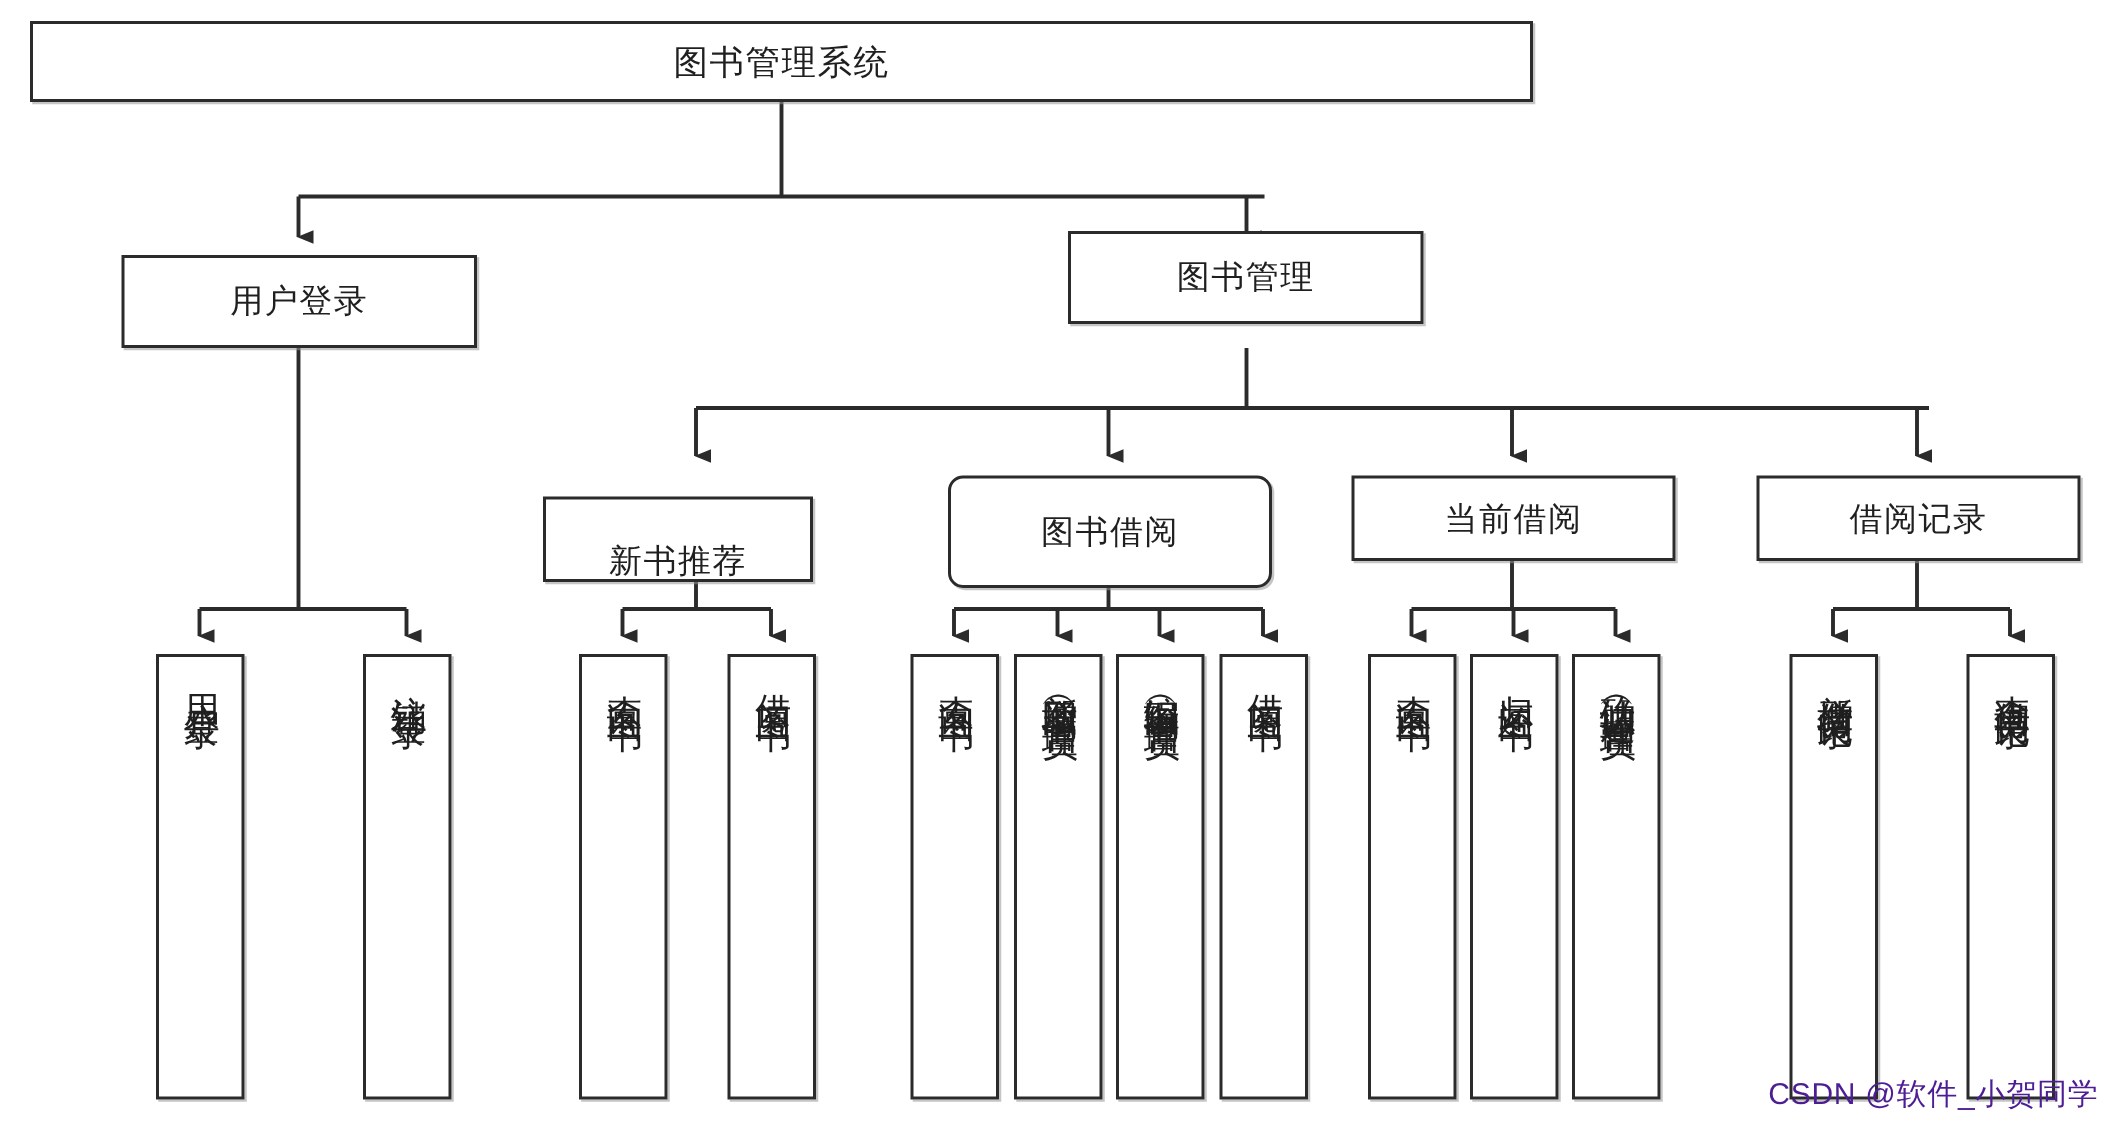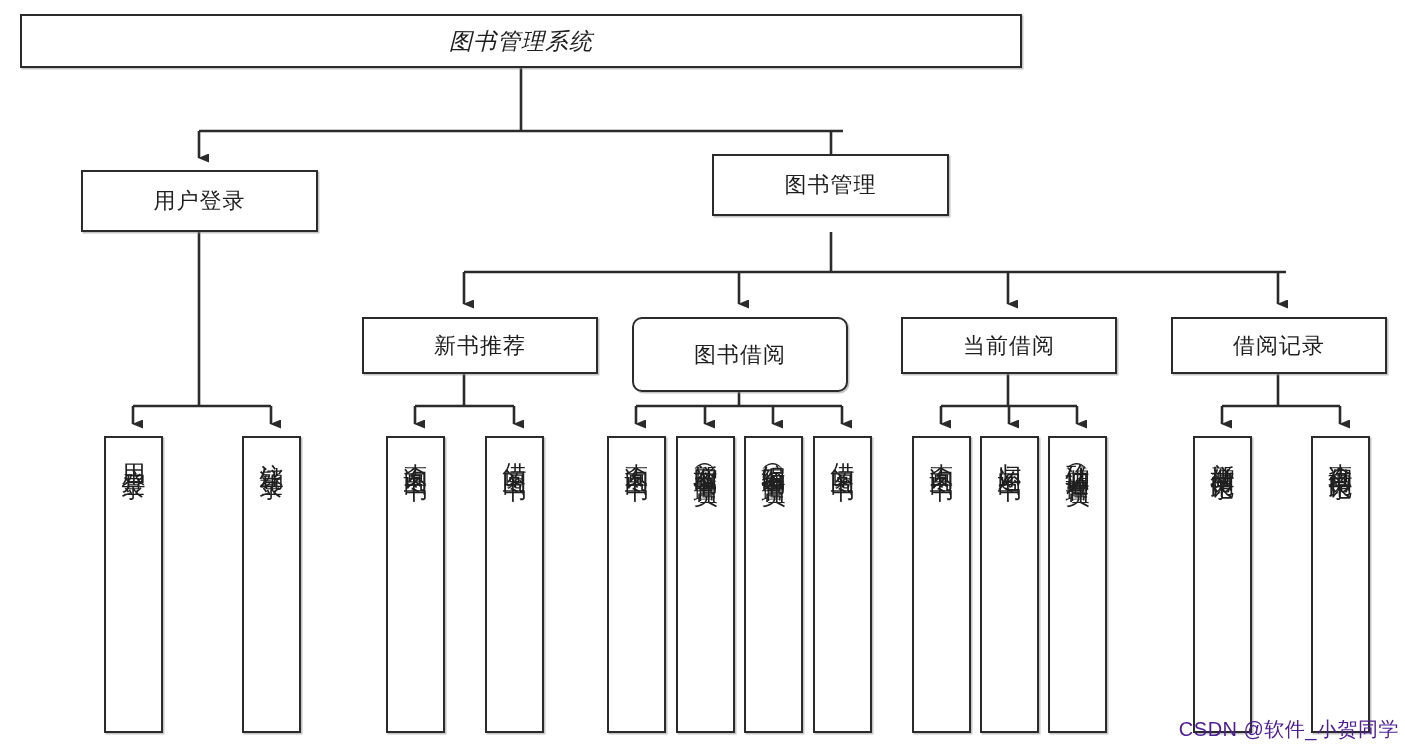--- a/index.html
+++ b/index.html
@@ -117,32 +117,32 @@
       <path d="M1009,406 L1009,424" marker-end="url(#arrow)"></path>
       <path d="M1077,406 L1077,424" marker-end="url(#arrow)"></path>
 
       <path d="M1278,374 L1278,406"></path>
       <path d="M1222,406 L1340,406"></path>
       <path d="M1222,406 L1222,424" marker-end="url(#arrow)"></path>
       <path d="M1340,406 L1340,424" marker-end="url(#arrow)"></path>
     </g>
   </svg>
 
-  <div class="node h root" style="left:20px;top:14px;width:1002px;height:54px;font-style:italic;">
+  <div class="node h root" style="left:20px;top:14px;width:1002px;height:54px;">
     <span class="label">图书管理系统</span>
   </div>
 
   <div class="node h" style="left:81px;top:170px;width:237px;height:62px;">
     <span class="label">用户登录</span>
   </div>
   <div class="node h" style="left:712px;top:154px;width:237px;height:62px;">
     <span class="label">图书管理</span>
   </div>
 
-  <div class="node h" style="left:362px;top:317px;width:236px;height:57px;">
+  <div class="node h" style="left:362px;top:331px;width:180px;height:57px;align-items:flex-end;">
     <span class="label">新书推荐</span>
   </div>
   <div class="node h" style="left:632px;top:317px;width:216px;height:75px;border-radius:10px;">
     <span class="label">图书借阅</span>
   </div>
   <div class="node h" style="left:901px;top:317px;width:216px;height:57px;">
     <span class="label">当前借阅</span>
   </div>
   <div class="node h" style="left:1171px;top:317px;width:216px;height:57px;">
     <span class="label">借阅记录</span>

